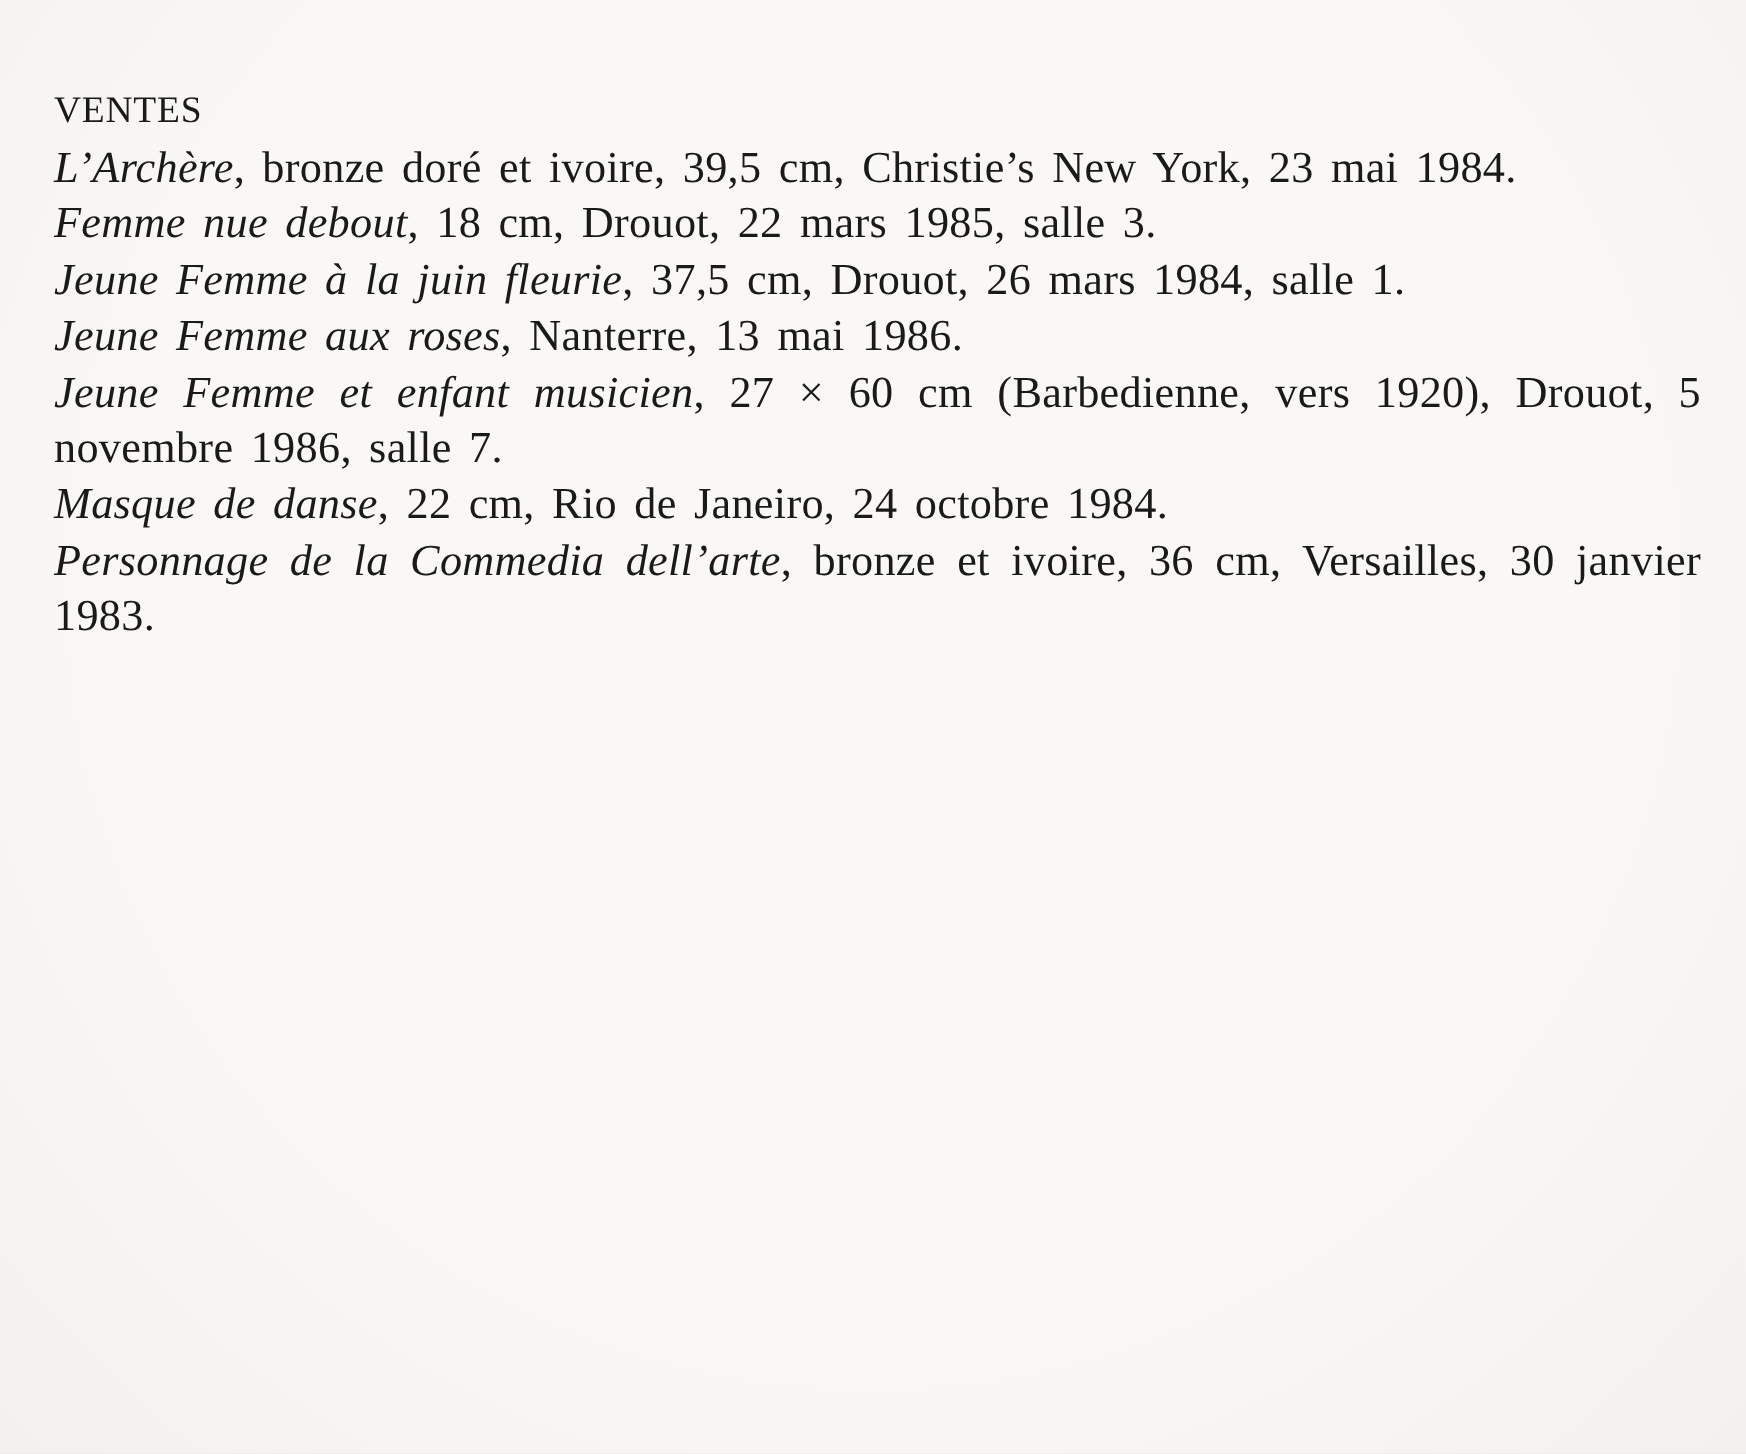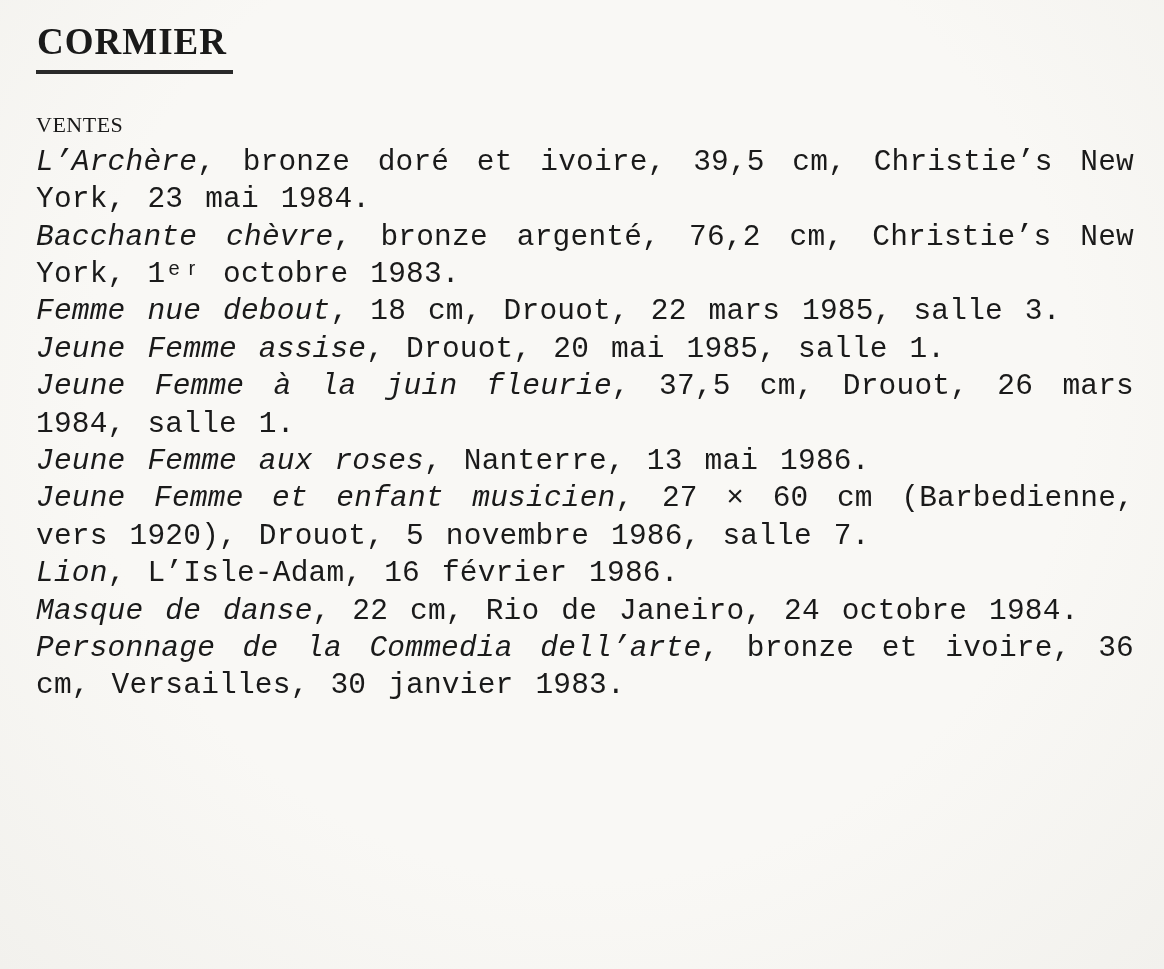--- a/index.html
+++ b/index.html
@@ -33,58 +33,53 @@
   .intro {
     margin: 34px 0 0 0;
     font-size: 37px;
     line-height: 46px;
     text-align: justify;
     word-spacing: 7px;
     letter-spacing: 0.2px;
   }
   .section-title {
     margin: 38px 0 6px 0;
-    font-size: 22px;
+    font-size: 25px;
     font-weight: normal;
     letter-spacing: 0.5px;
   }
   .sales {
     margin: 0;
     padding: 0;
     list-style: none;
   }
   .sale {
     margin: 0;
     font-size: 29.5px;
     line-height: 37.4px;
     text-align: justify;
     word-spacing: 4px;
     letter-spacing: 0.2px;
-    font-family: Liberation Mono, monospace;
   }
   .sale .title {
     font-style: italic;
   }
 </style>
 </head>
 <body>
 
 <div class="page">
 
-  <h1 class="doc-header">CORMIER</h1>
 
 
   <h2 class="section-title">VENTES</h2>
 
   <div class="sales">
     <p class="sale"><span class="title">L’Archère</span><span>, bronze doré et ivoire, 39,5 cm, Christie’s New York, 23 mai 1984.</span></p>
-    <p class="sale"><span class="title">Bacchante chèvre</span><span>, bronze argenté, 76,2 cm, Christie’s New York, 1ᵉʳ octobre 1983.</span></p>
     <p class="sale"><span class="title">Femme nue debout</span><span>, 18 cm, Drouot, 22 mars 1985, salle 3.</span></p>
-    <p class="sale"><span class="title">Jeune Femme assise</span><span>, Drouot, 20 mai 1985, salle 1.</span></p>
     <p class="sale"><span class="title">Jeune Femme à la juin fleurie</span><span>, 37,5 cm, Drouot, 26 mars 1984, salle 1.</span></p>
     <p class="sale"><span class="title">Jeune Femme aux roses</span><span>, Nanterre, 13 mai 1986.</span></p>
     <p class="sale"><span class="title">Jeune Femme et enfant musicien</span><span>, 27 × 60 cm (Barbedienne, vers 1920), Drouot, 5 novembre 1986, salle 7.</span></p>
-    <p class="sale"><span class="title">Lion</span><span>, L’Isle-Adam, 16 février 1986.</span></p>
     <p class="sale"><span class="title">Masque de danse</span><span>, 22 cm, Rio de Janeiro, 24 octobre 1984.</span></p>
     <p class="sale"><span class="title">Personnage de la Commedia dell’arte</span><span>, bronze et ivoire, 36 cm, Versailles, 30 janvier 1983.</span></p>
   </div>
 
 </div>
 
 </body></html>

